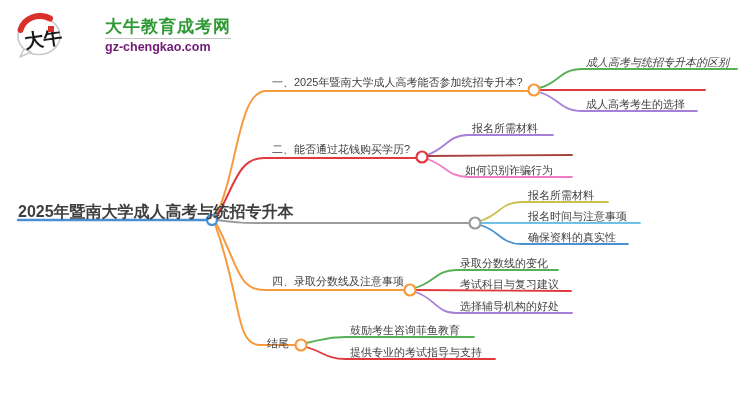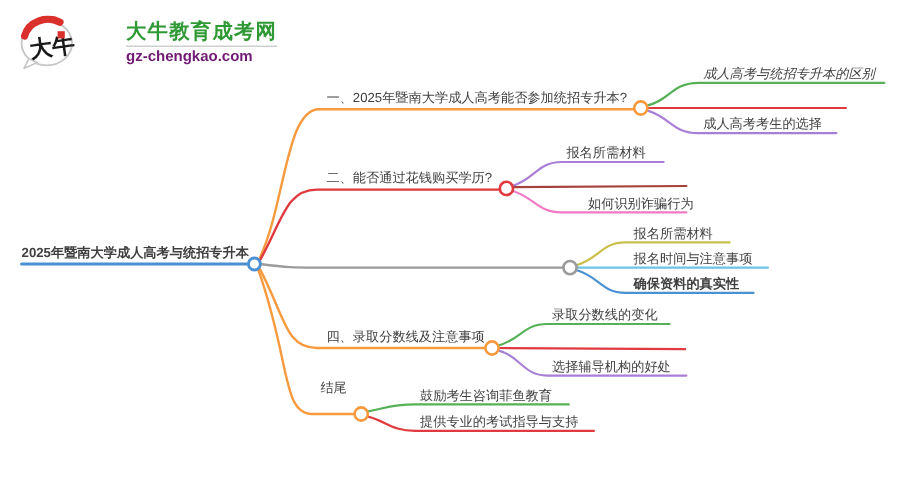--- a/index.html
+++ b/index.html
@@ -8,21 +8,21 @@
 
   
   .logo{position:absolute;left:14px;top:13px;display:flex;align-items:center;gap:7px;}
   .logo-icon{width:50px;height:46px;flex:0 0 auto;}
   .logo-text{display:flex;flex-direction:column;margin-left:34px;}
   .logo-title{color:#2f9a35;font-size:17px;font-weight:bold;letter-spacing:1px;line-height:20px;}
   .logo-domain{color:#701a75;font-size:12.5px;font-weight:bold;border-top:1px solid #c3c3c3;padding-top:1px;margin-top:1px;line-height:15px;}
 
   
   .node-label{position:absolute;white-space:nowrap;color:#3f3f3f;}
-  .root-label{font-size:11px;font-weight:600;line-height:17px;}
+  .root-label{font-size:16px;font-weight:600;line-height:17px;}
   .branch-label{font-size:11px;line-height:15px;}
   .leaf-label{font-size:11px;line-height:14px;}
 
   svg.connectors{position:absolute;left:0;top:0;}
 </style>
 </head>
 <body>
 
 <div class="stage">
 
@@ -82,27 +82,28 @@
   </svg>
 
   <div class="node-label root-label" style="left:18px;top:203px;">2025年暨南大学成人高考与统招专升本</div>
 
   <div class="node-label branch-label" style="left:272px;top:75px;">一、2025年暨南大学成人高考能否参加统招专升本?</div>
   <div class="node-label leaf-label" style="left:586px;top:55px;font-style:italic;">成人高考与统招专升本的区别</div>
   <div class="node-label leaf-label" style="left:586px;top:97px;">成人高考考生的选择</div>
 
   <div class="node-label branch-label" style="left:272px;top:142px;">二、能否通过花钱购买学历?</div>
   <div class="node-label leaf-label" style="left:472px;top:121px;">报名所需材料</div>
-  <div class="node-label leaf-label" style="left:490px;top:163px;">如何识别诈骗行为</div>
+  <div class="node-label leaf-label" style="left:465px;top:163px;">如何识别诈骗行为</div>
 
   <div class="node-label leaf-label" style="left:528px;top:188px;">报名所需材料</div>
   <div class="node-label leaf-label" style="left:528px;top:209px;">报名时间与注意事项</div>
-  <div class="node-label leaf-label" style="left:528px;top:230px;font-weight:bold;">确保资料的真实性</div>
+  <div class="node-label leaf-label" style="left:528px;top:230px;">确保资料的真实性</div>
 
   <div class="node-label branch-label" style="left:272px;top:274px;">四、录取分数线及注意事项</div>
   <div class="node-label leaf-label" style="left:460px;top:256px;">录取分数线的变化</div>
+  <div class="node-label leaf-label" style="left:460px;top:277px;">考试科目与复习建议</div>
   <div class="node-label leaf-label" style="left:460px;top:299px;">选择辅导机构的好处</div>
 
-  <div class="node-label branch-label" style="left:267px;top:317px;text-align:center;">结尾</div>
+  <div class="node-label branch-label" style="left:267px;top:336px;text-align:center;">结尾</div>
   <div class="node-label leaf-label" style="left:350px;top:323px;">鼓励考生咨询菲鱼教育</div>
   <div class="node-label leaf-label" style="left:350px;top:345px;text-align:right;">提供专业的考试指导与支持</div>
 
 </div>
 
 </body></html>

